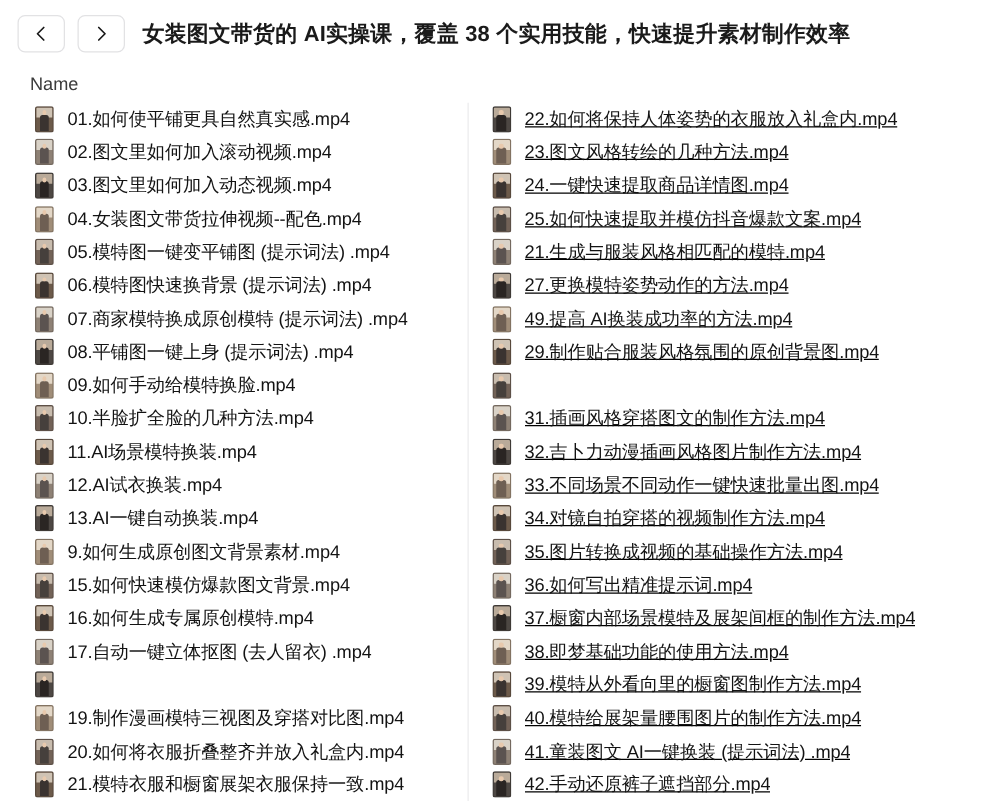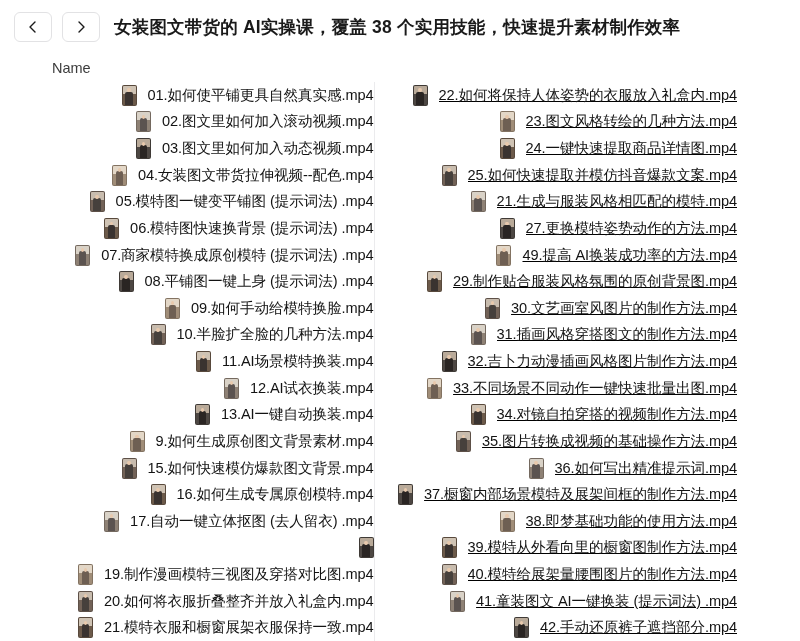--- a/index.html
+++ b/index.html
@@ -39,21 +39,21 @@
   .title {
     font-size: 17.5px;
     font-weight: bold;
     color: #1a1a1a;
     letter-spacing: 0.2px;
     white-space: nowrap;
     margin-left: 4px;
   }
   
   .col-header {
-    padding: 8px 0 6px 52px;
+    padding: 8px 0 6px 24px;
     font-size: 14.5px;
     color: #3c3c3c;
     font-weight: 500;
     flex: 0 0 auto;
   }
   
   .file-grid {
     flex: 1 1 auto;
     display: flex;
     position: relative;
@@ -75,21 +75,20 @@
     width: 1px;
     background: #ebebed;
   }
   .file-row {
     display: flex;
     align-items: center;
     height: 27.3px;
     gap: 11px;
     cursor: default;
     padding-left: 2px;
-    justify-content: flex-end;
   }
   .file-name {
     font-size: 14.6px;
     color: #131313;
     white-space: nowrap;
     overflow: hidden;
     text-overflow: ellipsis;
     letter-spacing: -0.1px;
   }
   
@@ -391,21 +390,20 @@
             <span class="head"></span>
           </span>
           <span class="file-name">29.制作贴合服装风格氛围的原创背景图.mp4</span>
         </div>
       <div class="file-row">
           <span class="thumb v5">
             <span class="sky"></span>
             <span class="body"></span>
             <span class="head"></span>
           </span>
-          <span class="file-name">30.文艺画室风图片的制作方法.mp4</span>
         </div>
       <div class="file-row">
           <span class="thumb v2">
             <span class="sky"></span>
             <span class="body"></span>
             <span class="head"></span>
           </span>
           <span class="file-name">31.插画风格穿搭图文的制作方法.mp4</span>
         </div>
       <div class="file-row">

